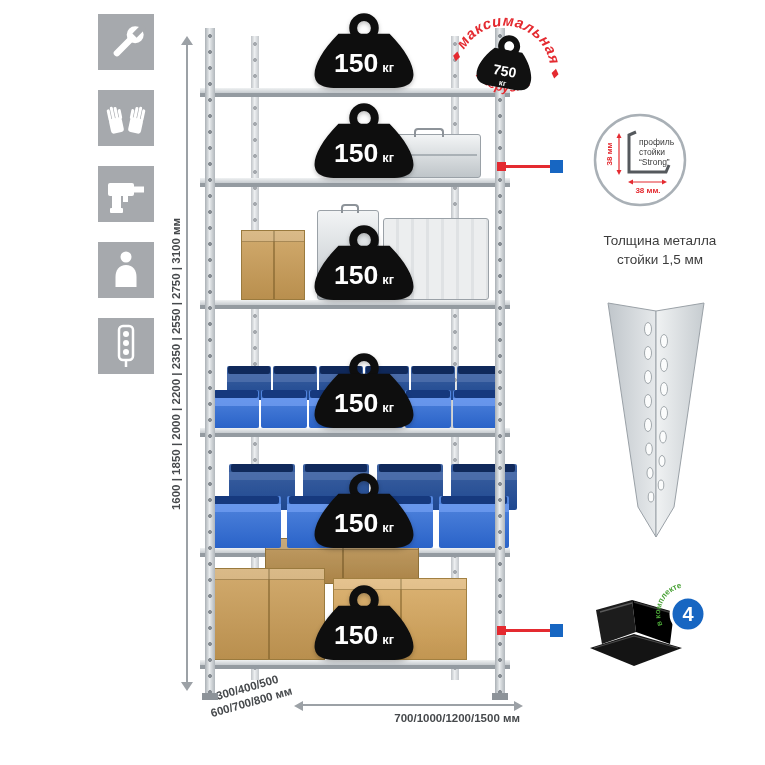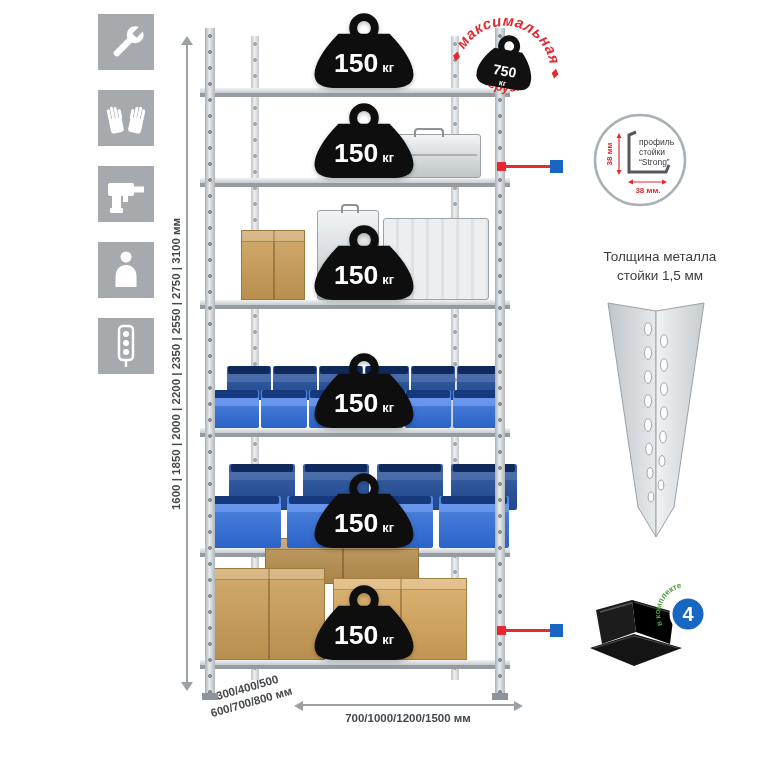--- a/index.html
+++ b/index.html
@@ -15,21 +15,21 @@
   .tri { position:absolute; width:0; height:0; }
   .tri.up   { left:181px; top:36px;  border-left:6px solid transparent; border-right:6px solid transparent; border-bottom:9px solid #9ca1a6; }
   .tri.down { left:181px; top:682px; border-left:6px solid transparent; border-right:6px solid transparent; border-top:9px solid #9ca1a6; }
   .tri.left  { left:294px; top:701px; border-top:5px solid transparent; border-bottom:5px solid transparent; border-right:9px solid #9ca1a6; }
   .tri.right { left:514px; top:701px; border-top:5px solid transparent; border-bottom:5px solid transparent; border-left:9px solid #9ca1a6; }
 
   .dim-text { color:#46494c; font-size:11.5px; font-weight:bold; }
   .vdim { position:absolute; left:170px; top:624px; width:520px; text-align:center;
           transform:rotate(-90deg); transform-origin:0 0; }
   .wdim-line { position:absolute; left:302px; top:704px; width:212px; height:2px; background:#9ca1a6; }
-  .wdim-text { position:absolute; left:296px; top:712px; width:224px; text-align:center; }
+  .wdim-text { position:absolute; left:296px; top:712px; width:224px; text-align:right; }
   .ddim { position:absolute; left:178px; top:700px; width:140px; text-align:center;
           transform:rotate(-16deg); transform-origin:0 0; line-height:1.3; }
 
   
   .rack { position:absolute; left:205px; top:28px; width:300px; height:672px; }
   .post { position:absolute; top:0; bottom:4px; width:10px; z-index:8;
           background: radial-gradient(circle at 50% 8px, #878d93 1.7px, rgba(0,0,0,0) 2.2px) 0 0/100% 16px repeat-y,
                       linear-gradient(90deg,#aab0b5,#e8ebed 45%,#b0b6bb); }
   .post.fl { left:0; } .post.fr { left:290px; }
   .post.back { top:8px; bottom:20px; width:8px; z-index:1; opacity:.75; }
@@ -70,21 +70,21 @@
   .stamp-text { fill:#e42a30; font-weight:bold; font-style:italic; letter-spacing:.5px; }
 
   
   .mark-red  { position:absolute; width:9px;  height:9px;  background:#e42a30; z-index:10; }
   .mark-line { position:absolute; width:45px; height:3px;  background:#e42a30; z-index:10; }
   .mark-blue { position:absolute; width:13px; height:13px; background:#1766c2; z-index:10; }
 
   
   .detail-circle { position:absolute; left:592px; top:112px; width:96px; height:96px; }
   .caption { position:absolute; text-align:center; font-size:13.5px; color:#3c3c3c; line-height:1.4; }
-  .cap1 { left:568px; top:248px; width:184px; }
+  .cap1 { left:568px; top:232px; width:184px; }
   .cap2 { left:578px; top:700px; width:164px; }
   .angle-post { position:absolute; left:592px; top:300px; width:128px; height:244px; }
   .foot-svg { position:absolute; left:582px; top:592px; width:112px; height:84px; }
   .badge-svg { position:absolute; left:646px; top:572px; width:78px; height:78px; z-index:12; }
 
   svg text { font-family:"Liberation Sans", sans-serif; }
 </style>
 </head>
 <body>
 

